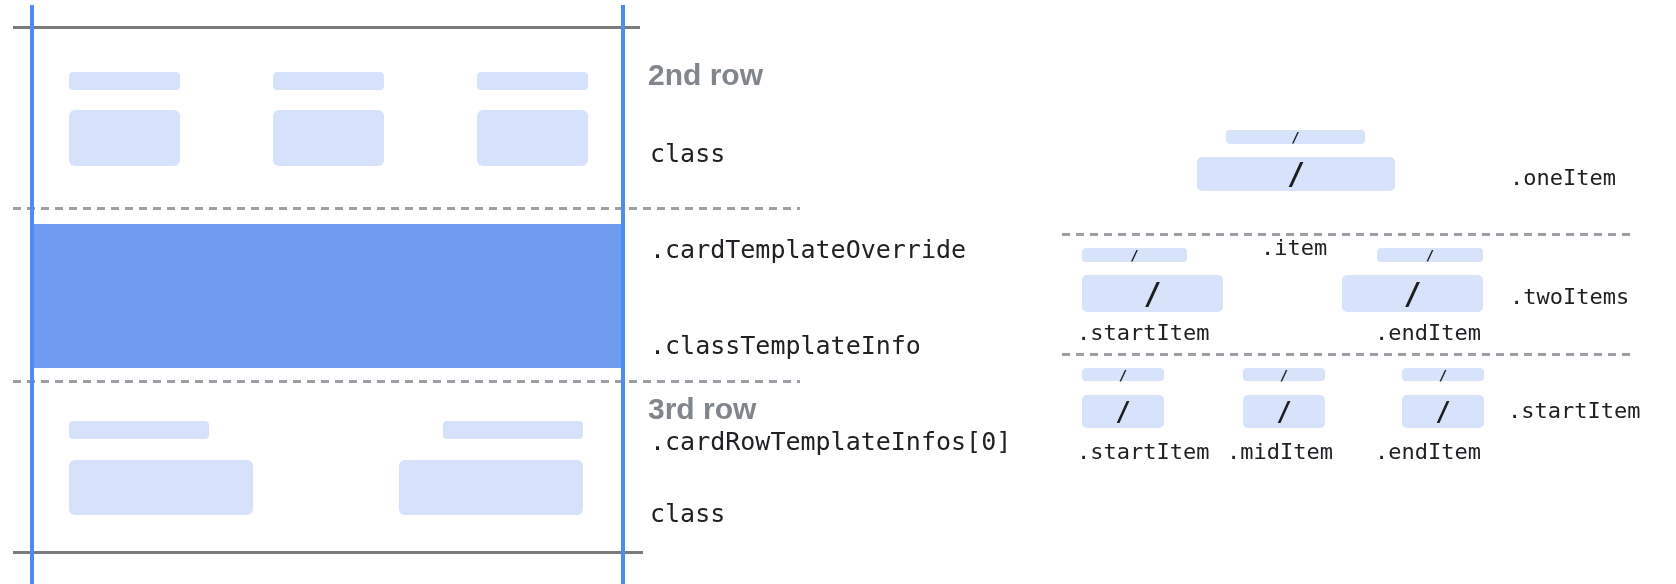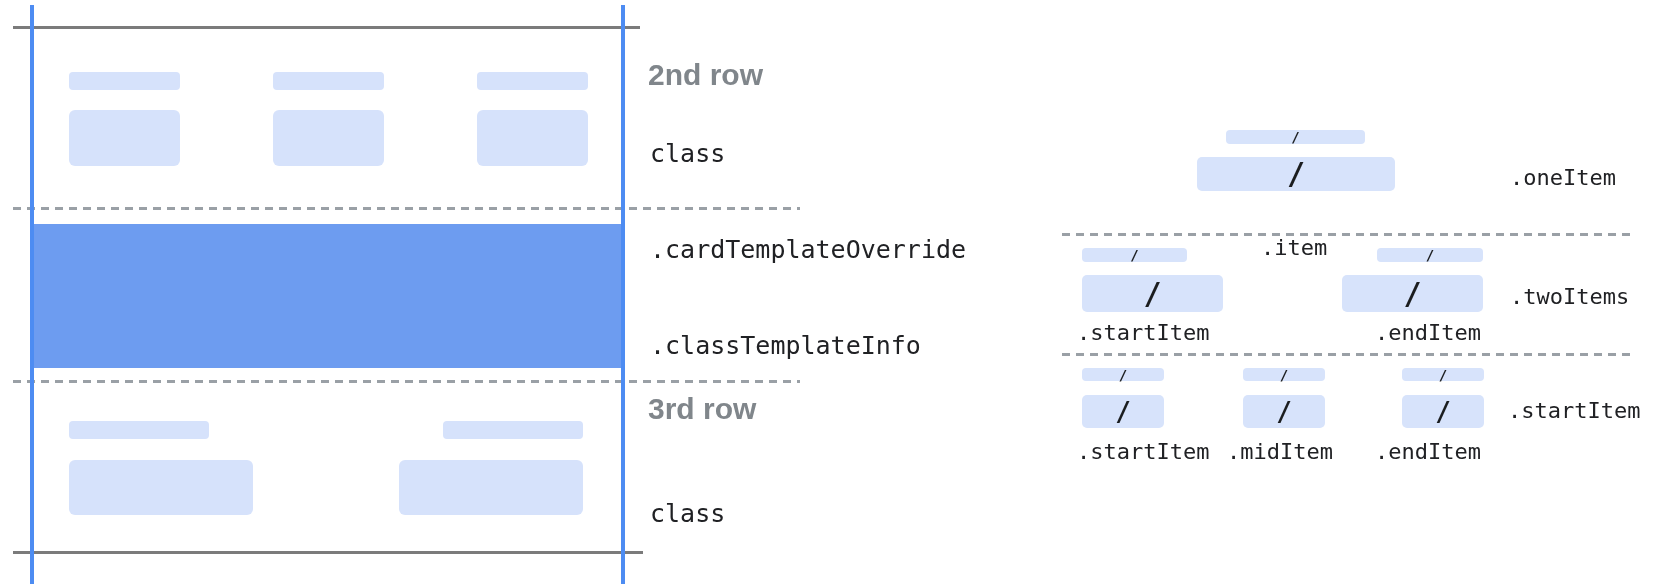--- a/index.html
+++ b/index.html
@@ -62,20 +62,21 @@
   <div class="abs vline" style="left:621px;"></div>
 </div>
 
 <div>
 
   <div class="abs rowhead" style="left:648px;top:36px;margin-top:24px;">2nd row</div>
   <div class="abs code" style="left:650px;top:74px;">
     <div>class</div>
     <div>.cardTemplateOverride</div>
     <div>.classTemplateInfo</div>
+    <div>.cardRowTemplateInfos[0]</div>
   </div>
 
   <div class="abs code tight" style="left:651px;top:268px;">
   </div>
 
   <div class="abs rowhead" style="left:648px;top:394px;">3rd row</div>
   <div class="abs code tight" style="left:650px;top:436px;">
     <div>class</div>
     
     

